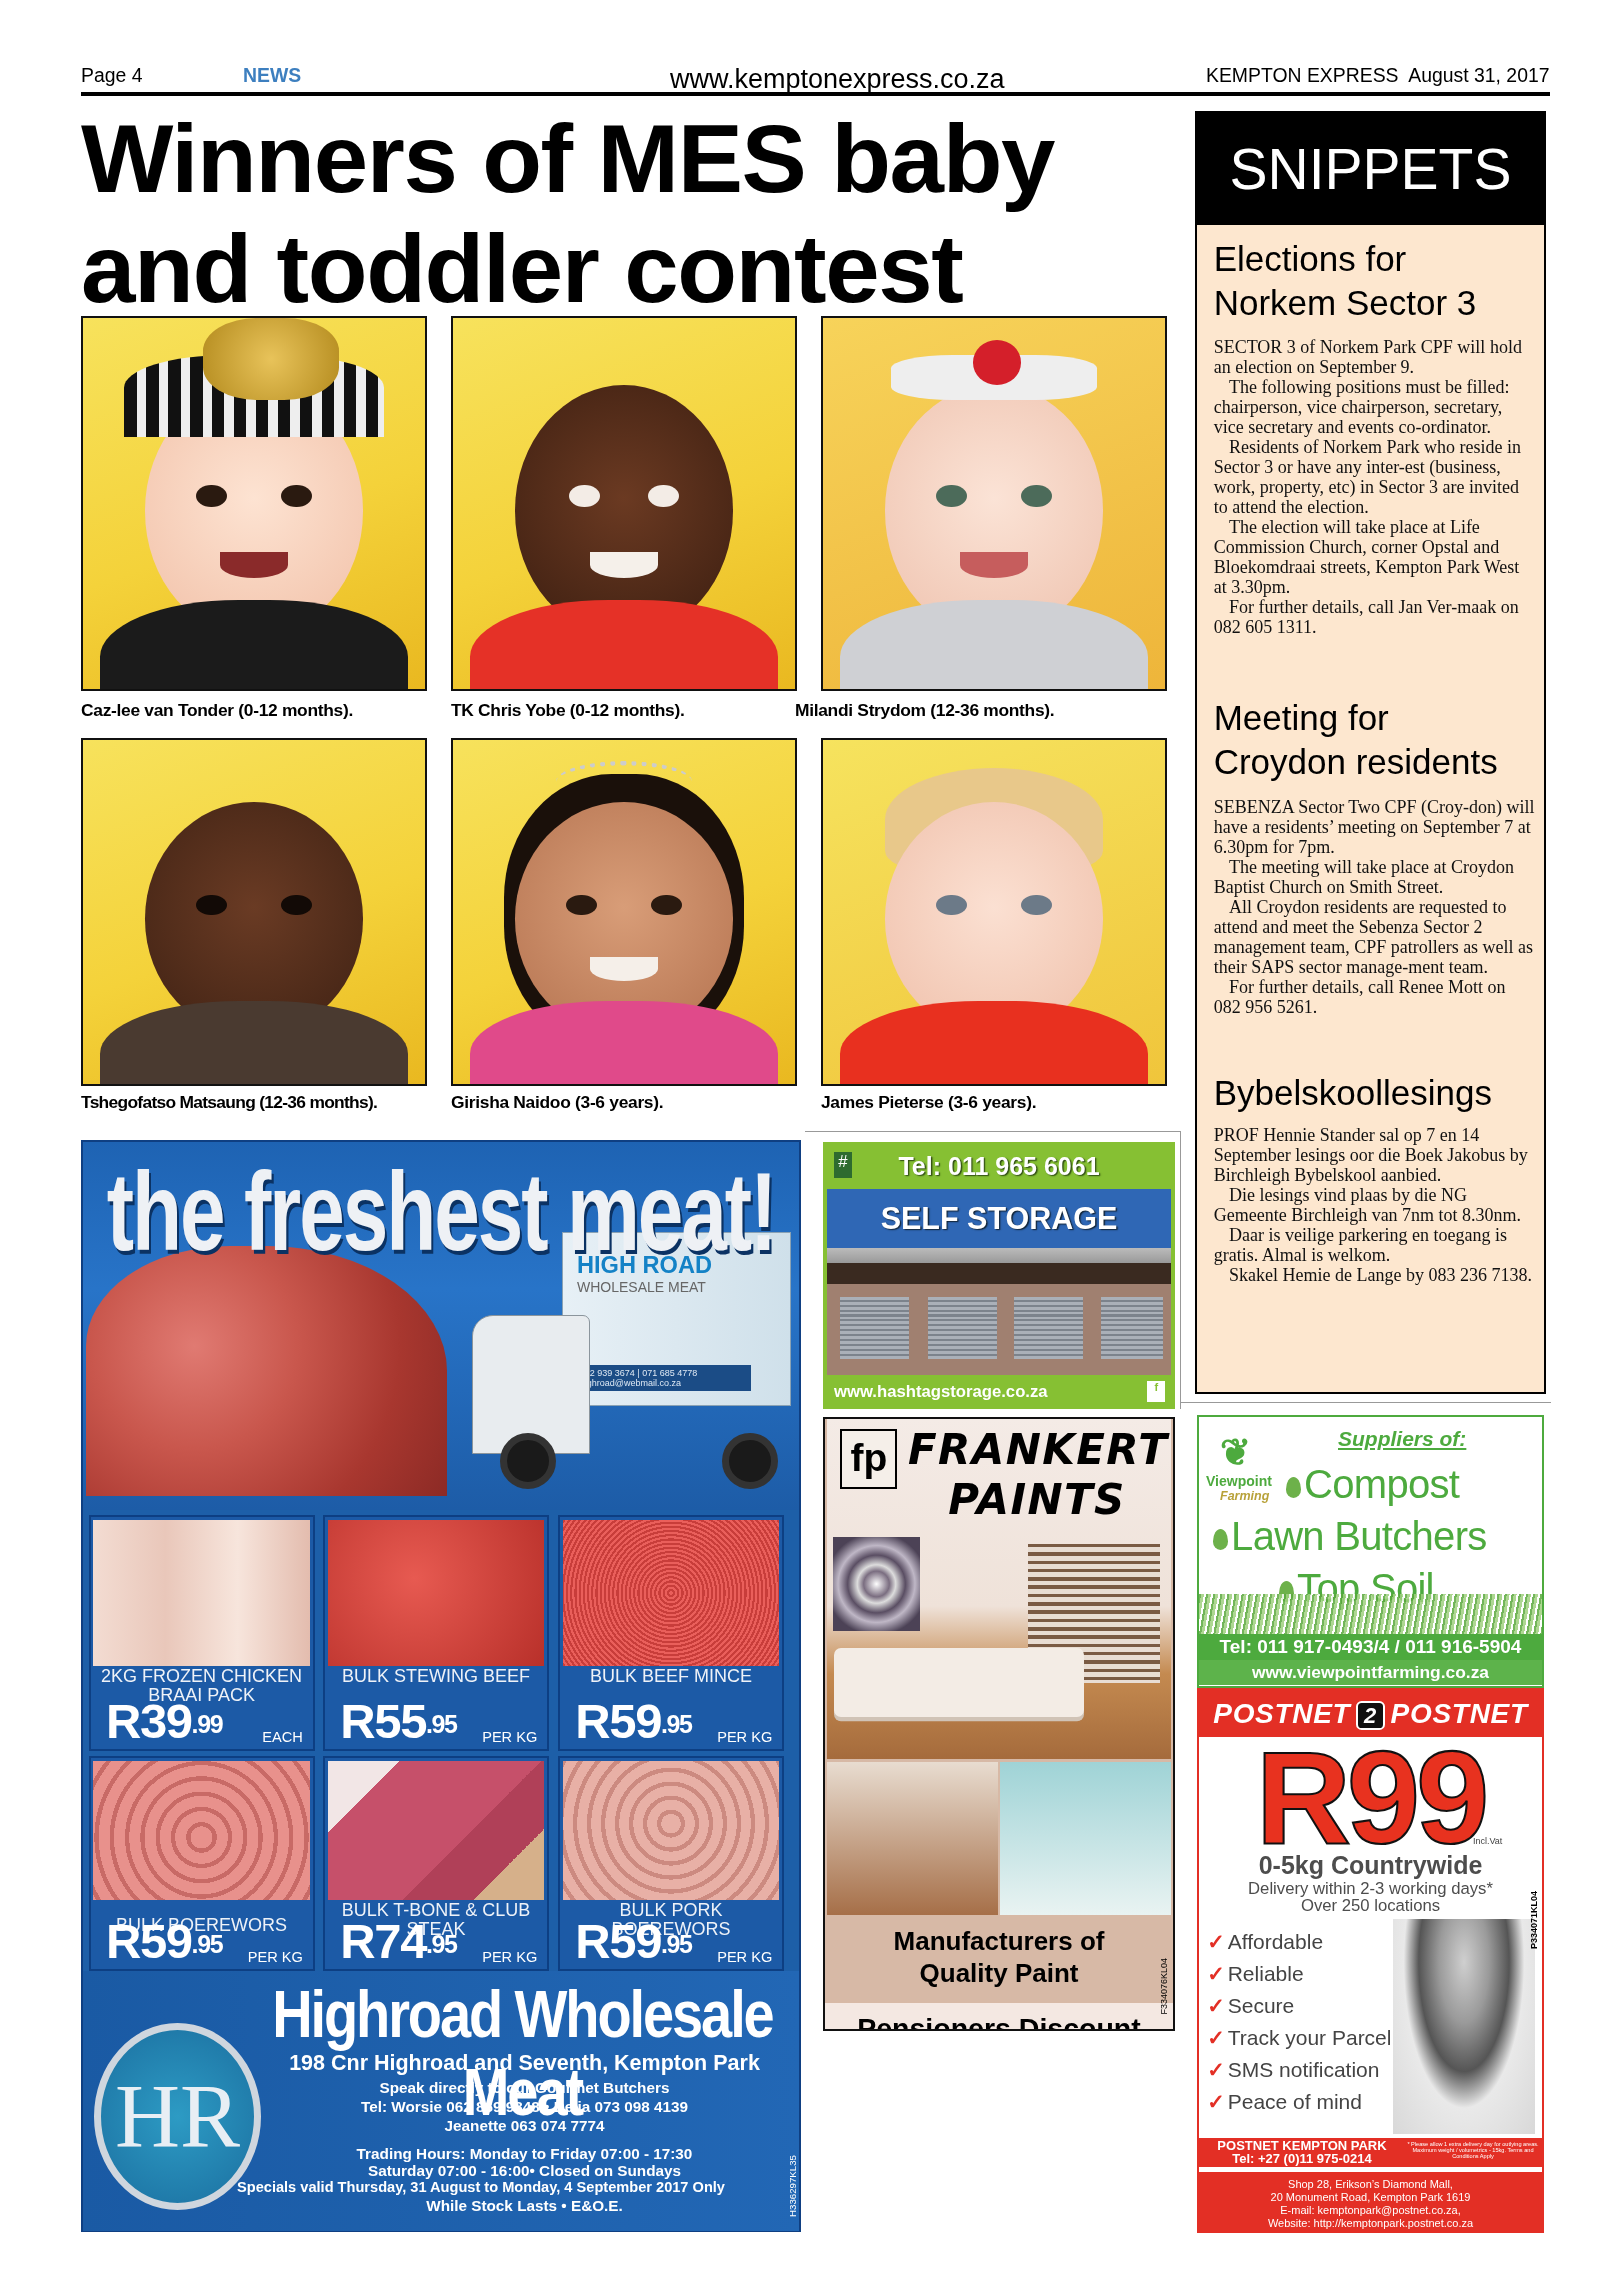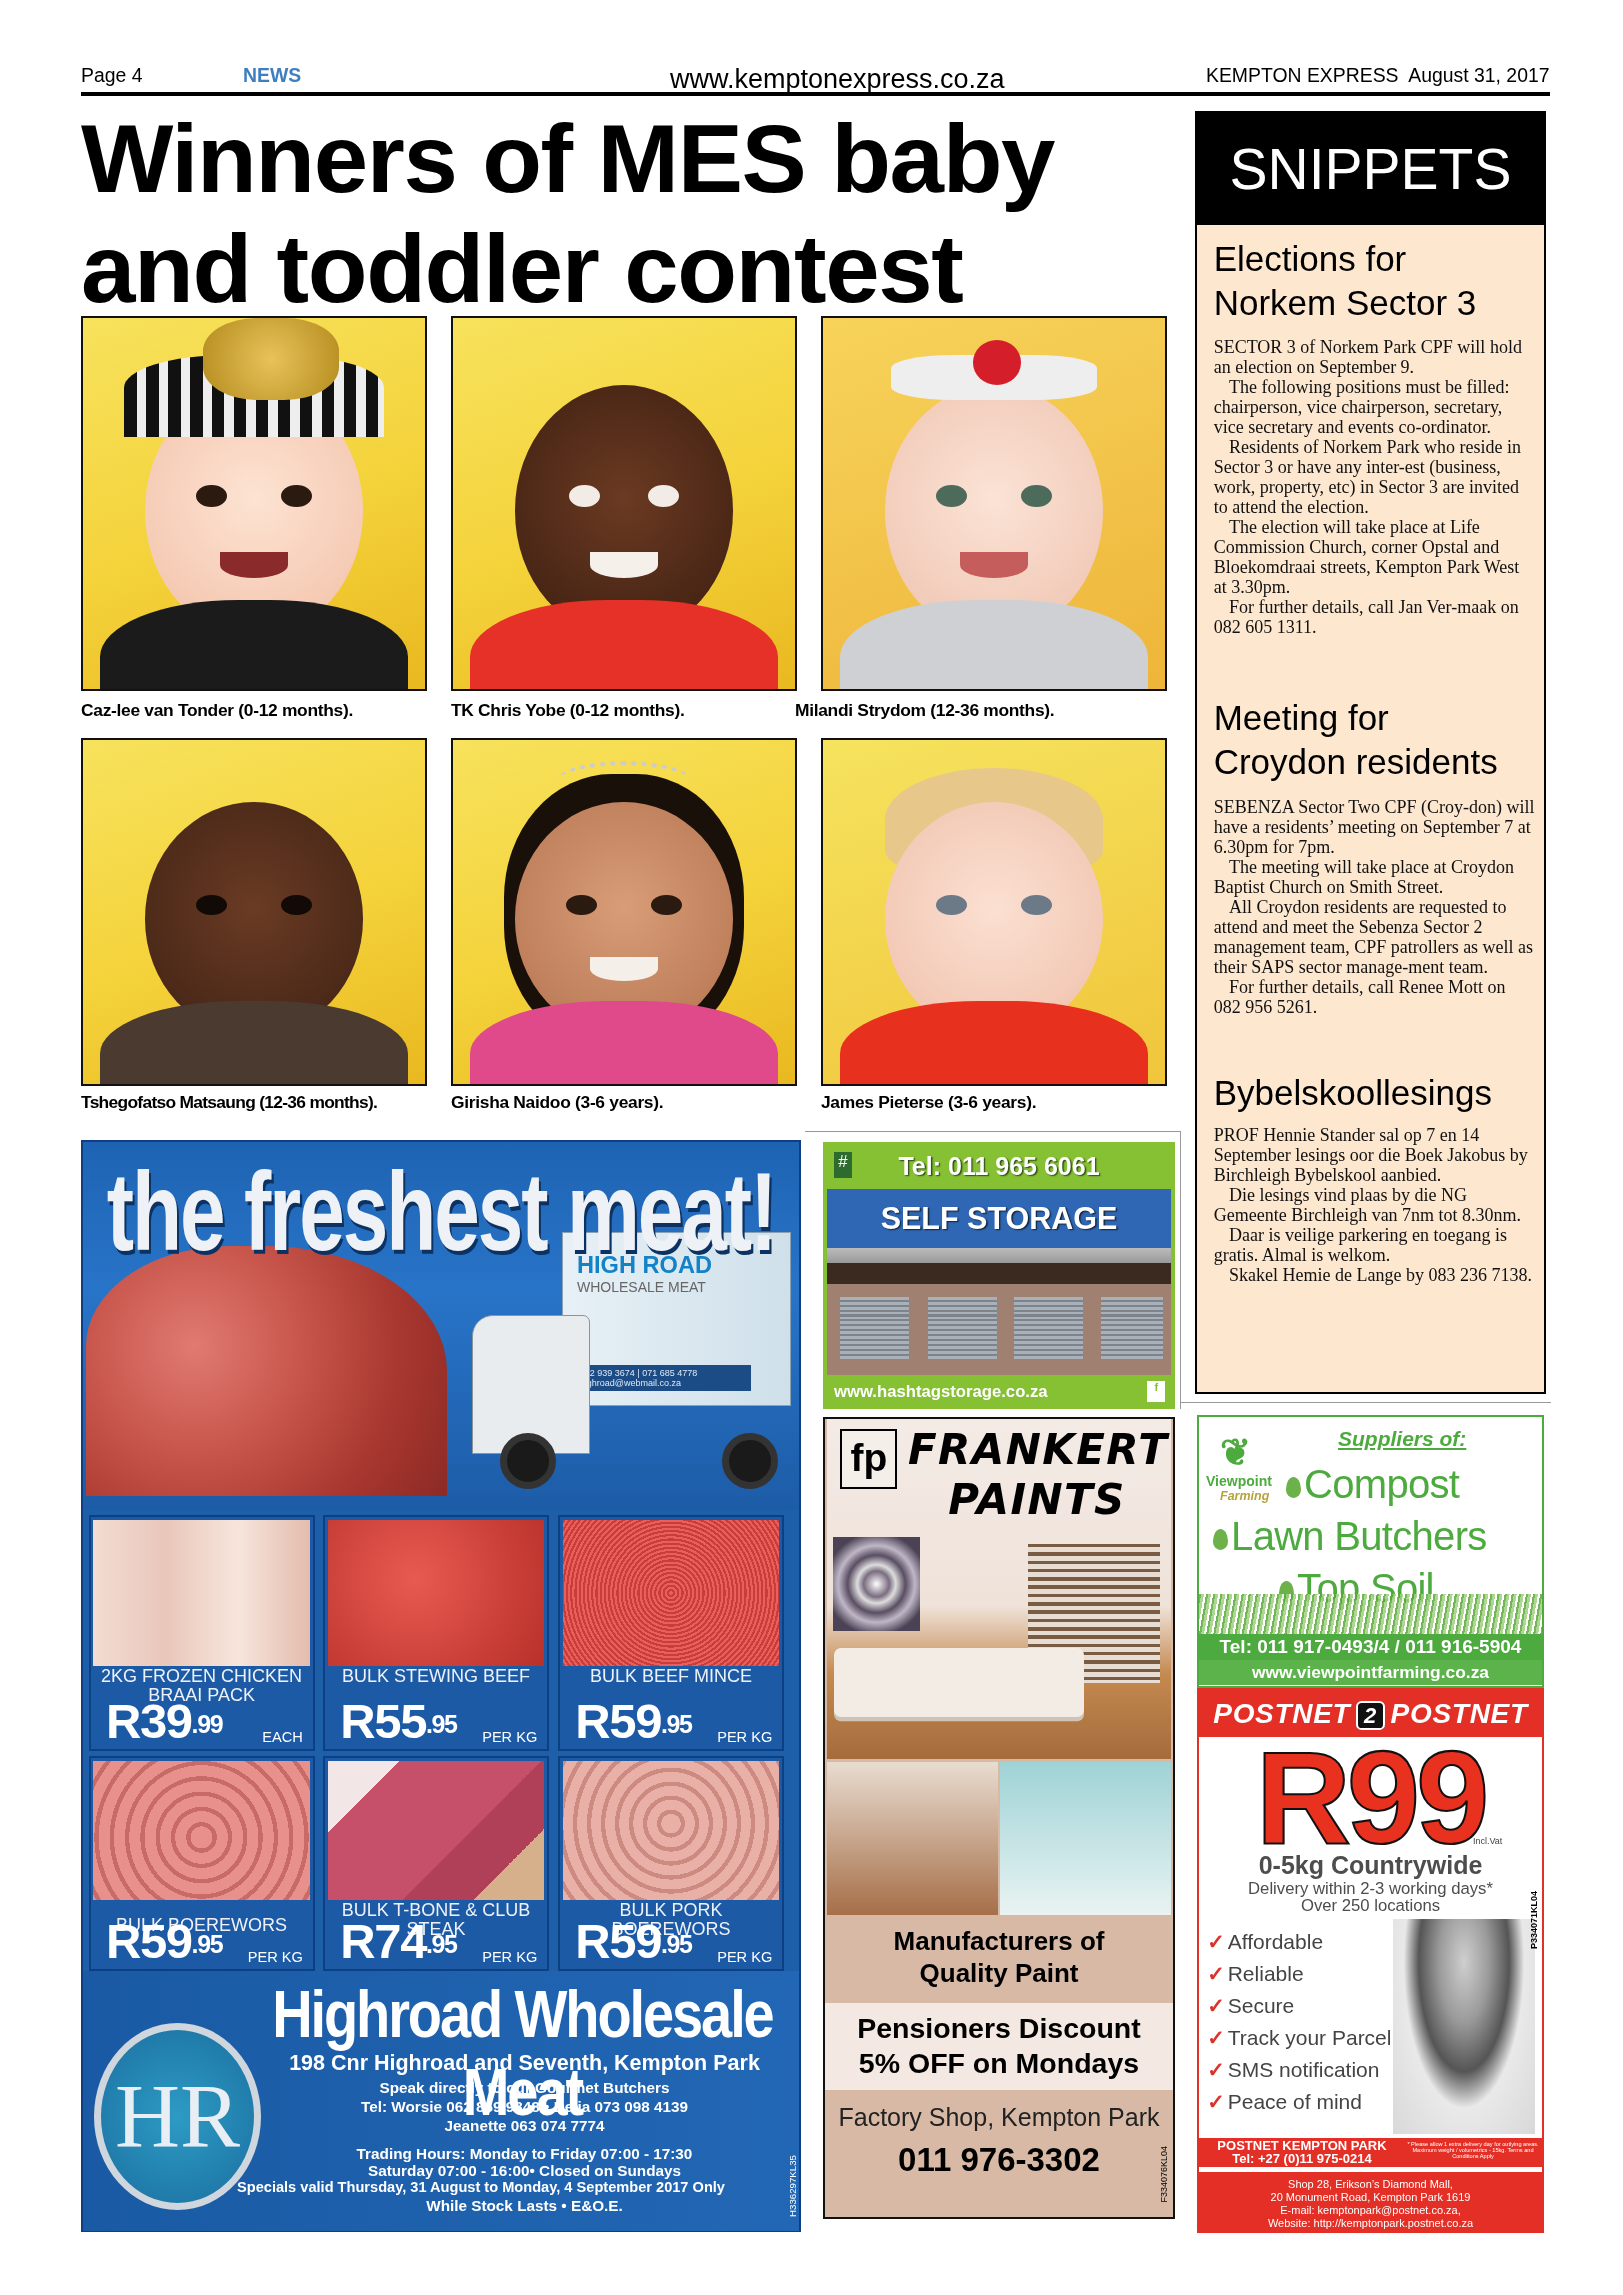--- a/index.html
+++ b/index.html
@@ -53,21 +53,21 @@
 
 #storage{left:823px;top:1142px;width:352px;height:267px;background:#86c033;overflow:hidden}
 #st-tel{position:absolute;left:0;right:0;top:9.7px;text-align:center;color:#fff;font-weight:bold;font-size:25px;text-shadow:1.4px 1.4px 1.4px #2d4a12}
 #st-hash{position:absolute;left:11px;top:9.7px;width:18px;height:26px;background:#2e6b2f;color:#fff;font-size:16.7px;text-align:center}
 #st-band{position:absolute;left:4.2px;right:4.2px;top:47px;height:59px;background:#2f67b5;color:#fff;font-weight:bold;font-size:30.5px;text-align:center;line-height:59px;text-shadow:1.4px 1.4px 1.4px #123}
 #st-bld{position:absolute;left:4.2px;right:4.2px;top:106px;height:127px;background:linear-gradient(180deg,#bbb 0,#999 12%,#3a2a20 12%,#3a2a20 28%,#a08070 28%)}
 .door{position:absolute;top:49px;height:62px;background:repeating-linear-gradient(180deg,#aab0b8 0,#aab0b8 2.8px,#7c838c 2.8px,#7c838c 4.9px)}
 #st-url{position:absolute;left:11px;bottom:7px;color:#fff;font-weight:bold;font-size:16.7px}
 #st-fb{position:absolute;right:9.7px;bottom:7px;width:18px;height:21px;background:#fff;color:#86c033;font-weight:bold;text-align:center}
 
-#frank{left:823px;top:1417px;width:352px;height:802px;border:2.1px solid #111;background:#d7b9a6;overflow:hidden}
+#frank{left:823px;top:1417px;width:352px;height:614px;border:2.1px solid #111;background:#d7b9a6;overflow:hidden}
 #fr-room{position:absolute;left:2.1px;top:0;right:2.1px;height:340px;background:linear-gradient(180deg,#f4ebe6 0%,#efe2d9 55%,#c48a50 75%,#a56b3c 100%)}
 #fr-logo{position:absolute;left:15.3px;top:9.7px;width:57px;height:60px;border:2.8px solid #000;font-weight:bold;font-size:39px;text-align:center;line-height:54px;background:#f5efe9}
 #fr-name{position:absolute;left:83px;right:7px;top:5.6px;font-family:"DejaVu Sans",sans-serif;font-weight:bold;font-style:italic;font-size:42px;line-height:50px;text-align:center;letter-spacing:1.4px}
 #fr-art{position:absolute;left:5.6px;top:118px;width:87px;height:94px;background:radial-gradient(circle,#fff 0,#7a6d80 20%,#ddd 30%,#5a4e63 45%,#bfb7c6 60%,#4c4256 80%)}
 #fr-blind{position:absolute;left:201px;top:125px;width:132px;height:139px;background:repeating-linear-gradient(180deg,#7a5b44 0,#7a5b44 3.5px,#e8ddd3 3.5px,#e8ddd3 8.3px)}
 #fr-sofa{position:absolute;left:7px;top:229px;width:250px;height:69px;background:#f3ece5;border-radius:7px;box-shadow:0 4.2px 0 #d0c3b6}
 #fr-sub{position:absolute;left:2.1px;right:2.1px;top:343px;height:153px;display:flex;gap:2.8px}
 #fr-sub div{flex:1}
 .fr-band{position:absolute;left:0;right:0;text-align:center;font-weight:bold}
 #fr-code{position:absolute;right:4.2px;bottom:14px;writing-mode:vertical-rl;transform:rotate(180deg);font-size:9px}

